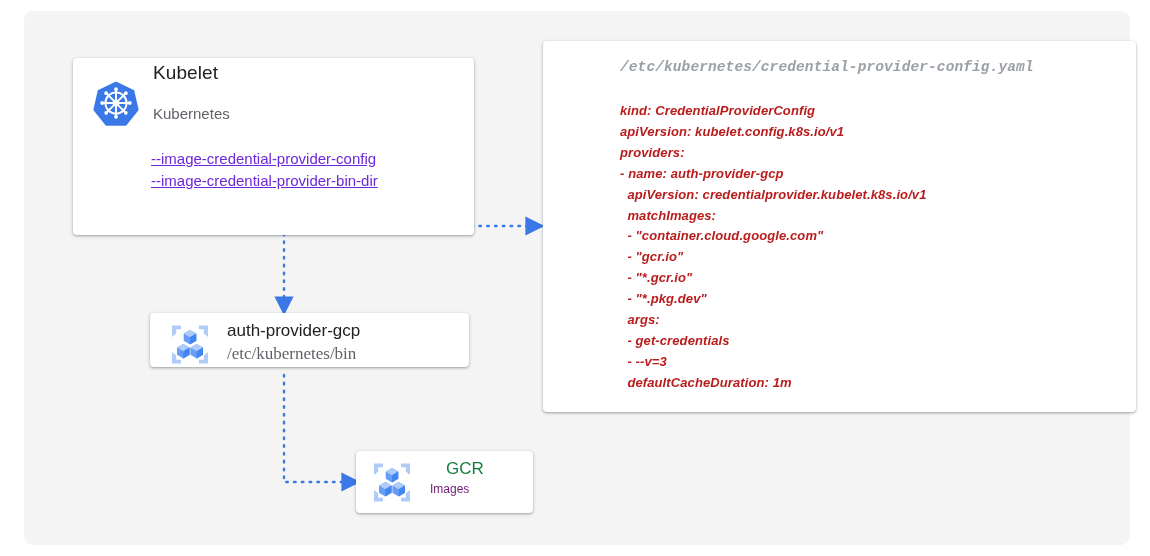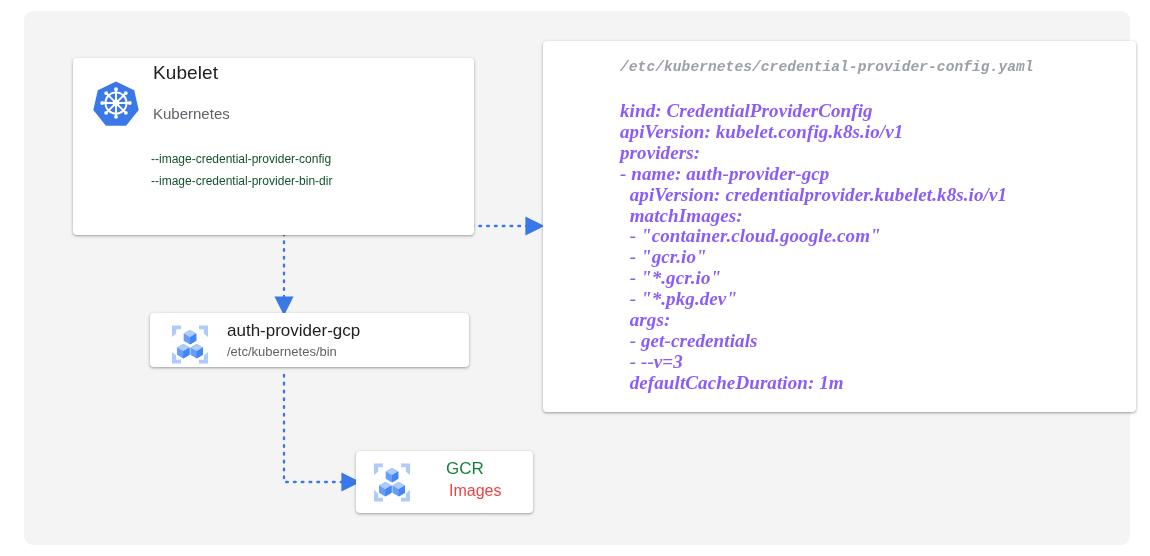--- a/index.html
+++ b/index.html
@@ -67,24 +67,25 @@
     position: absolute;
     left: 80px;
     top: 47px;
     font-size: 15px;
     color: #5f6368;
   }
   .kubelet-flags {
     position: absolute;
     left: 78px;
     top: 90px;
-    font-size: 12px;
-    color: #14532d;
+    font-size: 15px;
+    color: #6d28d9;
     line-height: 22px;
     white-space: nowrap;
+    text-decoration: underline;
   }
 
   
   #auth-provider-card {
     left: 150px;
     top: 313px;
     width: 293px;
     height: 54px;
   }
   #auth-provider-card .gcp-icon-wrap {
@@ -98,22 +99,23 @@
     position: absolute;
     left: 77px;
     top: 8px;
     font-size: 17px;
     color: #202124;
   }
   #auth-provider-subtitle {
     position: absolute;
     left: 77px;
     top: 31px;
-    font-size: 13px;
+    font-size: 17px;
     color: #5f6368;
+    font-family: Liberation Serif, serif;
   }
 
   
   #gcr-card {
     left: 356px;
     top: 451px;
     width: 151px;
     height: 62px;
   }
   #gcr-card .gcp-icon-wrap {
@@ -127,23 +129,22 @@
     position: absolute;
     left: 90px;
     top: 8px;
     font-size: 17px;
     color: #15803d;
   }
   #gcr-subtitle {
     position: absolute;
     left: 74px;
     top: 31px;
-    font-size: 16px;
-    color: #ef4444;
-    margin-left: 19px;
+    font-size: 12px;
+    color: #701a75;
   }
 
   
   #code-panel {
     left: 543px;
     top: 41px;
     width: 567px;
     height: 371px;
   }
   #code-filepath {
@@ -155,25 +156,25 @@
     font-style: italic;
     font-size: 14.5px;
     color: #9aa0a6;
     white-space: pre;
     letter-spacing: 0.1px;
   }
   #code-body {
     position: absolute;
     left: 77px;
     top: 60px;
-    font-family: Liberation Serif, serif;
+    font-family: Liberation Sans, sans-serif;
     font-weight: bold;
     font-style: italic;
-    font-size: 19px;
-    color: #8b5cf6;
+    font-size: 13px;
+    color: #b91c1c;
     line-height: 20.9px;
     white-space: pre;
     letter-spacing: 0.1px;
   }
 
   
   .connector-svg {
     position: absolute;
     left: 0;
     top: 0;

